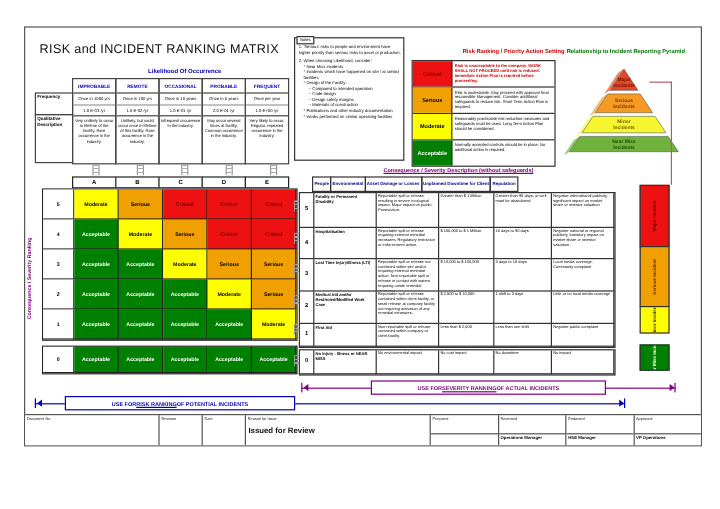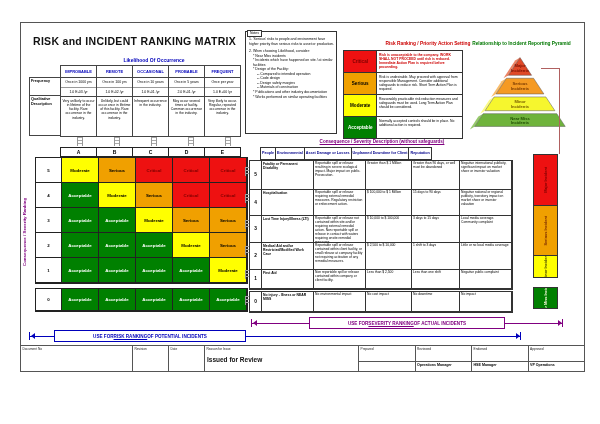--- a/index.html
+++ b/index.html
@@ -4,21 +4,21 @@
 <style>
   * { box-sizing: border-box; margin:0; padding:0; }
   html,body { background:#fff; }
   .page { position:relative; width:600px; height:424px; background:#fff; overflow:hidden;
           font-family:"Liberation Sans", sans-serif; color:#000; }
   .sheet { position:absolute; left:20px; top:22px; width:565px; height:350px;
            background:#fff; border:1px solid #555; }
   .sheet > * { position:absolute; }
 
   
-  .doc-title { left:12px; top:12px; font-size:10.5px; font-weight:bold; letter-spacing:.3px; color:#111; }
+  .doc-title { left:12px; top:12px; font-size:10.5px; font-weight:normal; letter-spacing:.3px; color:#111; }
 
   
   .lik-title { left:40px; top:34px; width:186px; text-align:center; font-size:5px; font-weight:bold; color:#0000bb; }
   .lik-wrap { left:8px; top:42px; width:218px; height:72px; display:flex; position:absolute; }
   .lik-labels { width:32px; display:flex; flex-direction:column; }
   .lik-corner { height:12px; }
   .lik-lab { height:19px; border:1px solid #444; font-size:3.8px; font-weight:bold; padding:1px; line-height:1.2; }
   .lik-lab-q { height:41px; margin-top:-1px; }
   .lik-cols { display:flex; margin-left:-1px; }
   .lik-col { width:37px; border:1px solid #444; margin-left:-1px; display:flex; flex-direction:column; overflow:hidden; }

